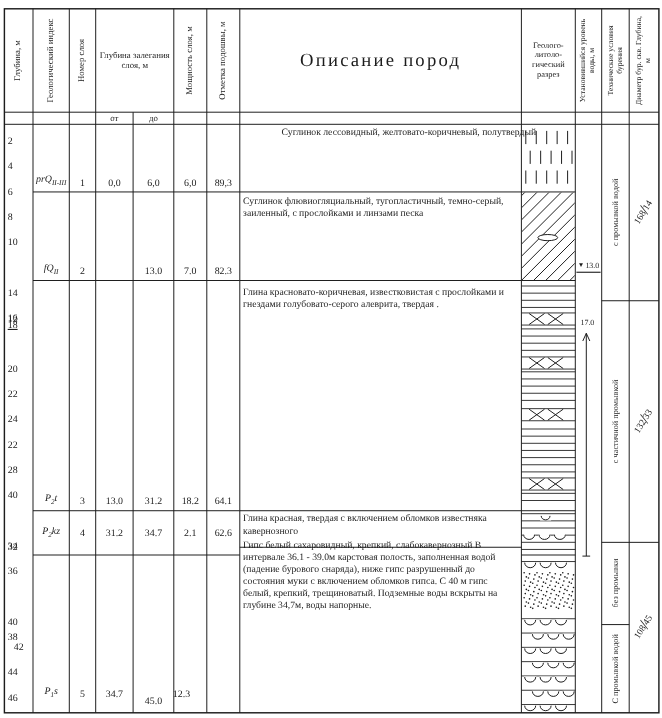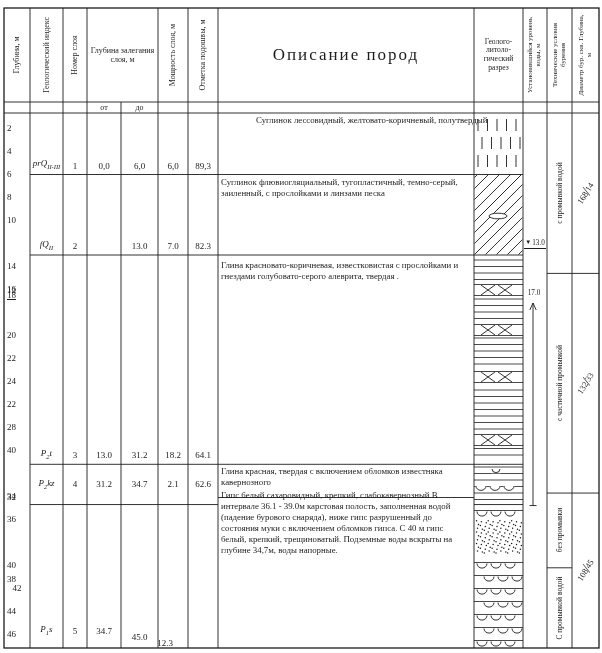--- a/index.html
+++ b/index.html
@@ -423,21 +423,21 @@
     <div class="val" style="left: 87px; top: 464.3px; width: 34px; height: 40.25px; align-items: center; padding-bottom: 0px; box-sizing: border-box;">31.2</div>
     <div class="val" style="left: 121px; top: 464.3px; width: 37px; height: 40.25px; align-items: center; padding-bottom: 0px; box-sizing: border-box;">34.7</div>
     <div class="val" style="left: 158px; top: 464.3px; width: 30px; height: 40.25px; align-items: center; padding-bottom: 0px; box-sizing: border-box;">2.1</div>
     <div class="val" style="left: 188px; top: 464.3px; width: 30px; height: 40.25px; align-items: center; padding-bottom: 0px; box-sizing: border-box;">62.6</div>
     <div class="val" style="left: 30px; top: 504.55px; width: 33px; height: 143.45px; align-items: flex-end; padding-bottom: 12px; box-sizing: border-box;">
       <span class="idx">P<sub>1</sub>s</span>
     </div>
     <div class="val" style="left: 63px; top: 504.55px; width: 24px; height: 143.45px; align-items: flex-end; padding-bottom: 12px; box-sizing: border-box;">5</div>
     <div class="val" style="left: 87px; top: 504.55px; width: 34px; height: 143.45px; align-items: flex-end; padding-bottom: 12px; box-sizing: border-box;">34.7</div>
     <div class="val" style="left: 121px; top: 511px; width: 37px; height: 143.45px; align-items: flex-end; padding-bottom: 12px; box-sizing: border-box; text-align: right;">45.0</div>
-    <div class="val" style="left: 158px; top: 504.55px; width: 14px; height: 143.45px; align-items: flex-end; box-sizing: border-box;">12.3</div>
+    <div class="val" style="left: 158px; top: 504.55px; width: 14px; height: 143.45px; align-items: flex-end; padding-bottom: 12px; box-sizing: border-box;">12.3</div>
     <div class="val" style="left: 188px; top: 530px; width: 30px; height: 143.45px; align-items: flex-end; padding-bottom: 12px; box-sizing: border-box;">50.3</div>
     <div class="desc" style="left: 221px; top: 115px; width: 248px; margin-left: 35px;">Суглинок лессовидный, желтовато-коричневый, полутвердый</div>
     <div class="desc" style="left: 221px; top: 177px; width: 248px;">Суглинок флювиогляциальный, тугопластичный, темно-серый, заиленный, с прослойками и линзами песка</div>
     <div class="desc" style="left: 221px; top: 260px; width: 248px;">Глина красновато-коричневая, известковистая с прослойками и гнездами голубовато-серого алеврита, твердая .</div>
     <div class="desc" style="left: 221px; top: 466px; width: 248px;">Глина красная, твердая с включением обломков известняка кавернозного</div>
     <div class="desc" style="left: 221px; top: 490px; width: 248px;">Гипс белый сахаровидный, крепкий, слабокавернозный В интервале 36.1 - 39.0м карстовая полость, заполненная водой (падение бурового снаряда), ниже гипс разрушенный до состояния муки  с включением обломков гипса. С 40 м гипс белый, крепкий, трещиноватый. Подземные воды вскрыты на глубине 34,7м, воды напорные.</div>
     <div class="rot techlab" style="left: 547px; top: 113px; width: 25px; height: 160.4px;">
       <span class="ri" style="width: 150.4px;">с промывкой водой</span>
     </div>
     <div class="rot techlab" style="left: 547px; top: 273.4px; width: 25px; height: 219.65px;">

